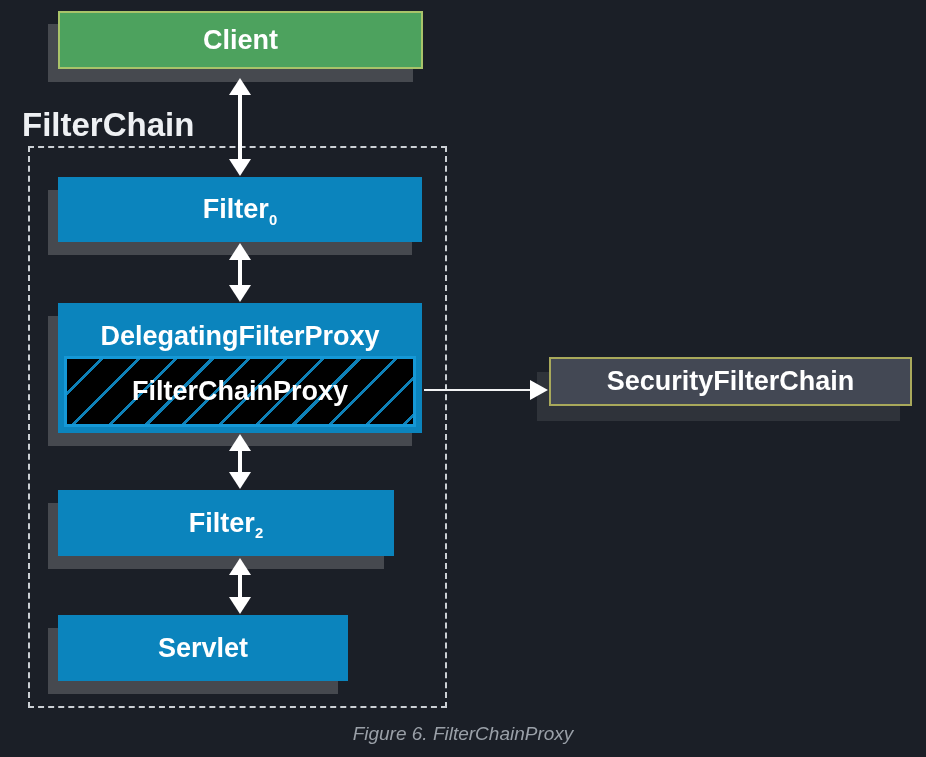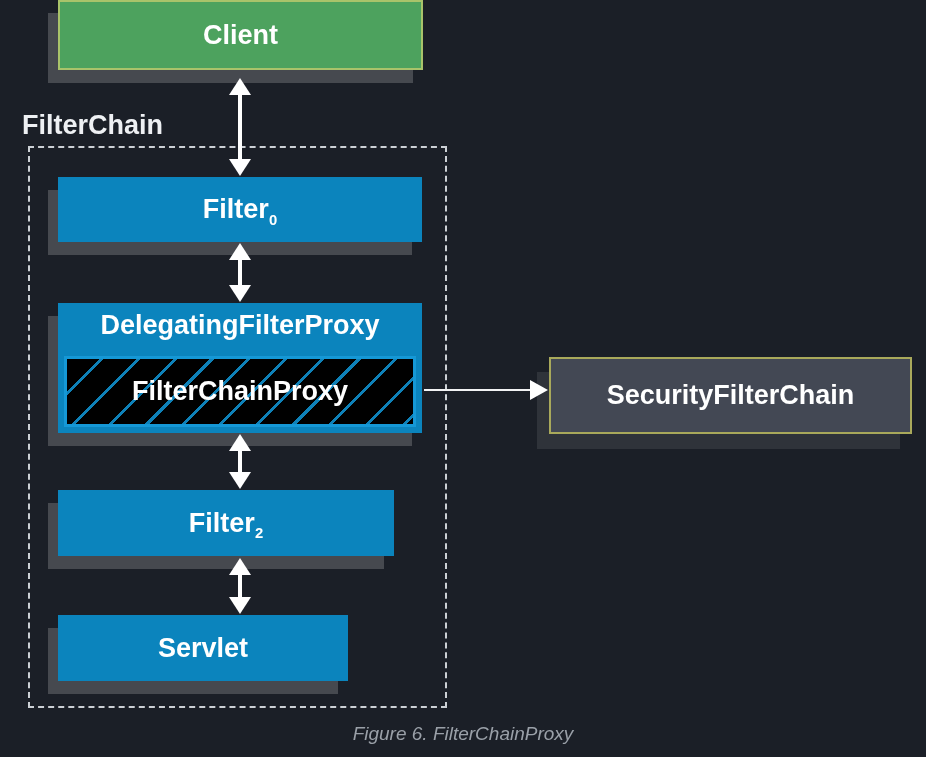--- a/index.html
+++ b/index.html
@@ -26,36 +26,36 @@
     box-sizing: border-box;
     text-align: center;
   }
   .node .sub {
     font-size: 0.55em;
     position: relative;
     top: 0.45em;
     font-weight: 700;
   }
   .client {
-    left: 58px; top: 0; width: 365px; height: 70px;
+    left: 58px; top: 11px; width: 365px; height: 58px;
     background: #4da25e;
     border: 2px solid #a9c36a;
     box-shadow: -10px 13px 0 0 #46494f;
   }
   .bluebox {
     background: #0b84bd;
     box-shadow: -10px 13px 0 0 #46494f;
   }
   .filter0 { left: 58px; top: 177px; width: 364px; height: 65px; }
   .filter2 { left: 58px; top: 490px; width: 336px; height: 66px; }
   .servlet { left: 58px; top: 615px; width: 290px; height: 66px; }
   .delegating {
     left: 58px; top: 303px; width: 364px; height: 130px;
     align-items: flex-start;
-    padding-top: 7px;
+    padding-top: 18px;
   }
   .hatchbox {
     position: absolute;
     left: 6px; top: 53px;
     width: 352px; height: 71px;
     box-sizing: border-box;
     border: 3px solid #1598d6;
     background: repeating-linear-gradient(135deg, #000000 0px, #000000 23px, #0e81b8 23px, #0e81b8 26px);
     display: flex;
     align-items: center;
@@ -68,26 +68,26 @@
     position: absolute;
     left: 28px; top: 146px;
     width: 419px; height: 562px;
     border: 2px dashed #ccd0d5;
     box-sizing: border-box;
   }
   .chain-label {
     position: absolute;
     left: 22px; top: 108px;
     color: #eef0f3;
-    font-size: 27px;
+    font-size: 33px;
     font-weight: 600;
     line-height: 34px;
   }
   .security {
-    left: 549px; top: 357px; width: 363px; height: 77px;
+    left: 549px; top: 357px; width: 363px; height: 49px;
     background: #434854;
     border: 2px solid #a9a95b;
     box-shadow: -12px 15px 0 0 #2f333a;
   }
   
   .varrow {
     position: absolute;
     width: 24px;
   }
   .varrow .vshaft {

